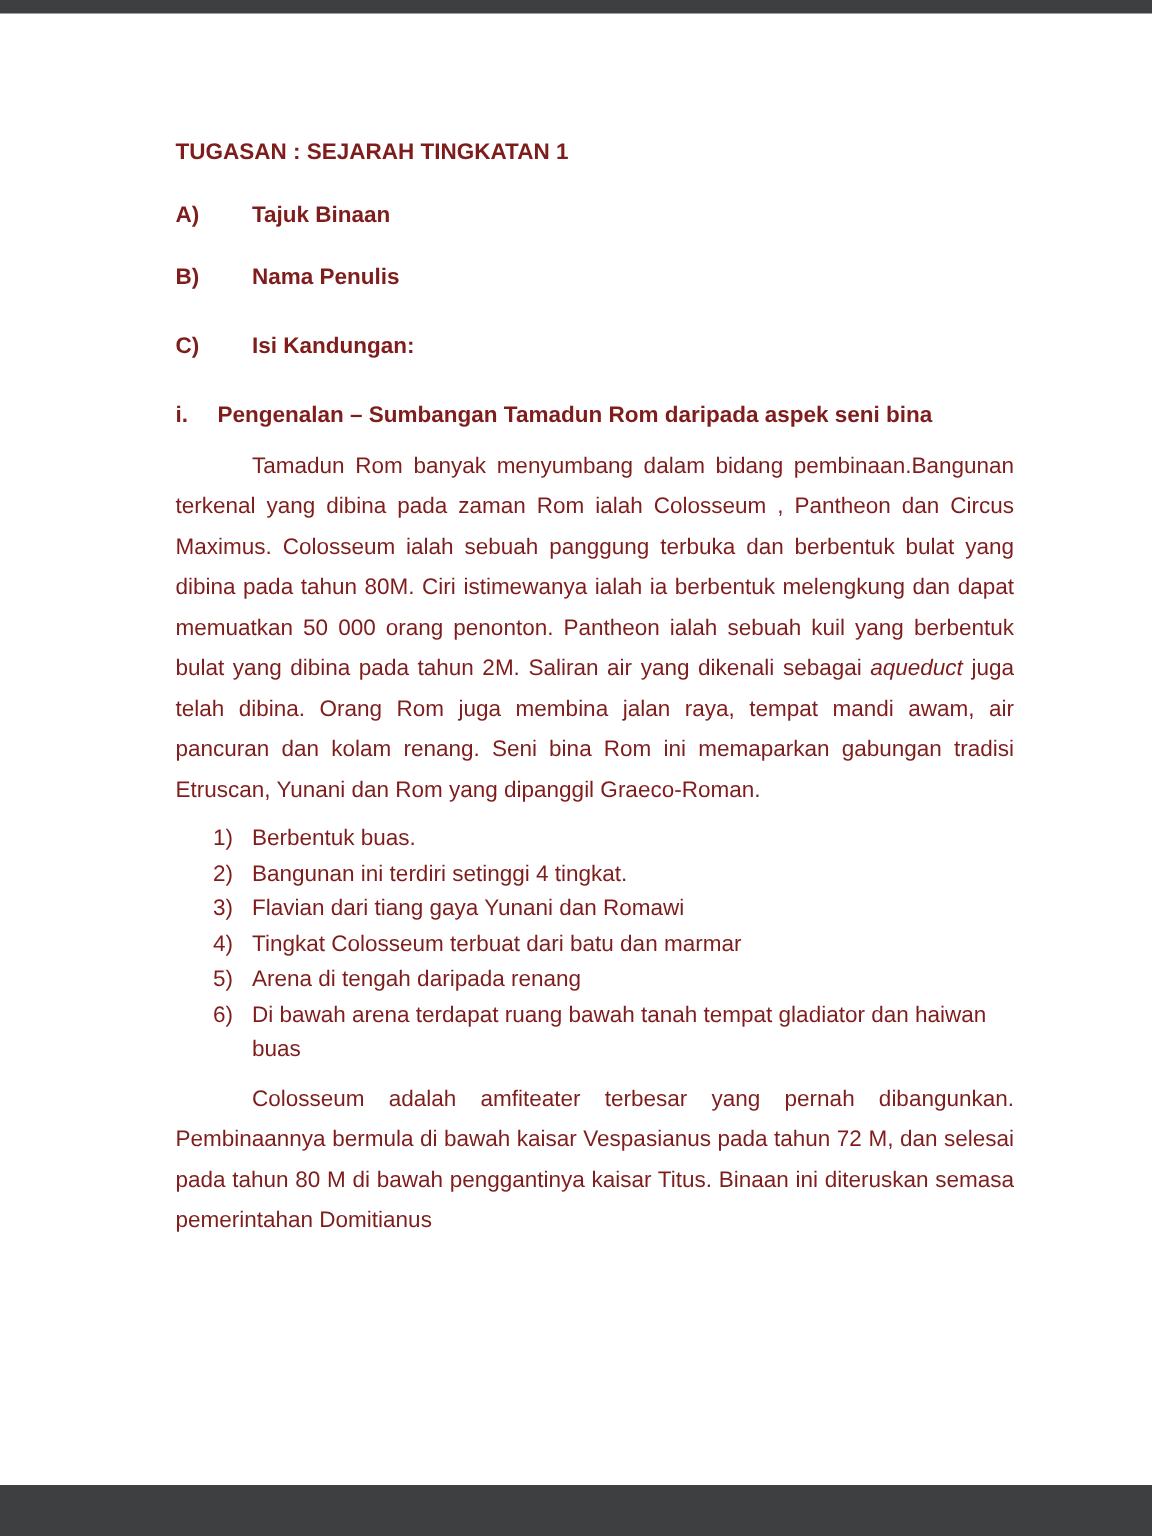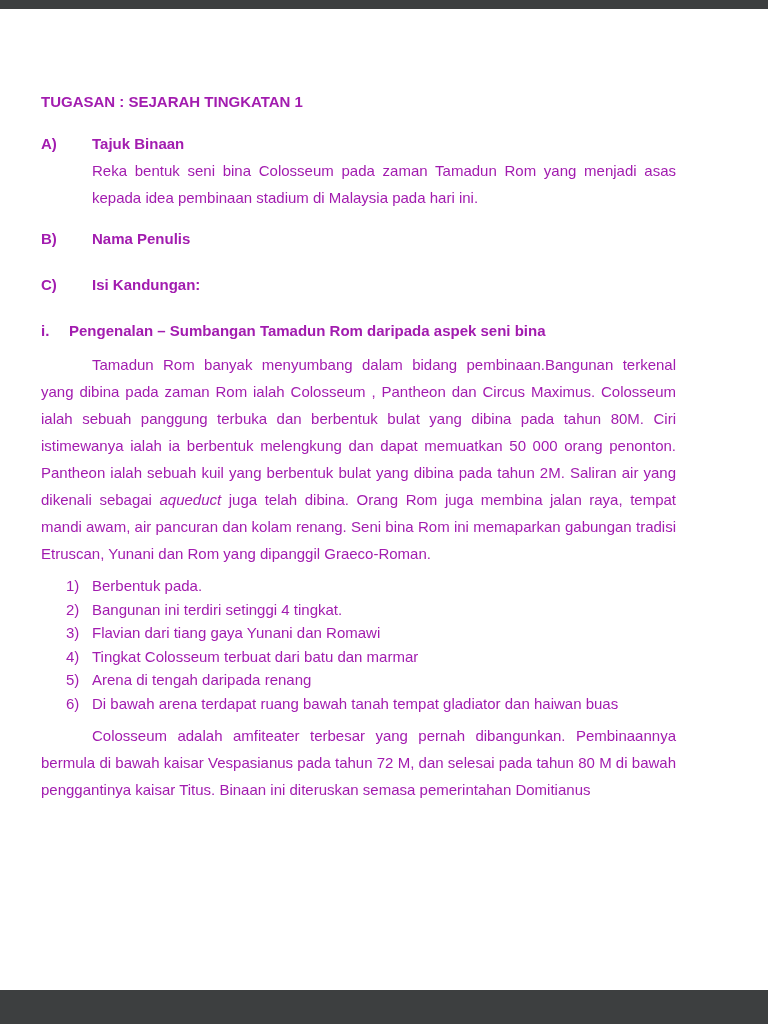--- a/index.html
+++ b/index.html
@@ -12,22 +12,22 @@
     background: #3d3f40;
     font-family: "Liberation Sans", "DejaVu Sans", sans-serif;
   }
   .page {
     position: absolute;
     top: 9px;
     left: 0;
     width: 768px;
     height: 981px;
     background: #ffffff;
-    padding: 79px 92px 0 41px;
-    color: #a21caf;
+    padding: 79px 92px 0 117px;
+    color: #7f1d1d;
     font-size: 15px;
     overflow: hidden;
   }
   .doc-title { font-size: 15px; font-weight: bold; line-height: 27px; }
   .sec { display: flex; line-height: 27px; }
   .sec-label { width: 51px; flex: none; font-weight: bold; }
   .sec-content { flex: 1; }
   .sec-heading { font-weight: bold; }
   .sec-body { text-align: justify; }
   .roman-sec { display: flex; line-height: 27px; font-weight: bold; }
@@ -50,21 +50,20 @@
 
 <div class="viewer">
   <div class="page">
 
     <h1 class="doc-title">TUGASAN : SEJARAH TINGKATAN 1</h1>
 
     <div class="sec mt-title">
       <span class="sec-label">A)</span>
       <div class="sec-content">
         <div class="sec-heading">Tajuk Binaan</div>
-        <p class="sec-body">Reka bentuk seni bina Colosseum pada zaman Tamadun Rom yang menjadi asas kepada idea pembinaan stadium di Malaysia pada hari ini.</p>
       </div>
     </div>
 
     <div class="sec mt-a">
       <span class="sec-label">B)</span>
       <div class="sec-content">
         <div class="sec-heading">Nama Penulis</div>
       </div>
     </div>
 
@@ -79,21 +78,21 @@
       <span class="roman-label">i.</span>
       <span class="roman-heading">Pengenalan – Sumbangan Tamadun Rom daripada aspek seni bina</span>
     </div>
 
     <p class="para mt-sm"><span class="para-inline">Tamadun Rom banyak menyumbang dalam bidang pembinaan.Bangunan terkenal yang dibina pada zaman Rom ialah Colosseum , Pantheon dan Circus Maximus. Colosseum ialah sebuah panggung terbuka dan berbentuk bulat yang dibina pada tahun 80M. Ciri istimewanya ialah ia berbentuk melengkung dan dapat memuatkan 50 000 orang penonton. Pantheon ialah sebuah kuil yang berbentuk bulat yang dibina pada tahun 2M. Saliran air yang dikenali sebagai </span><span class="para-inline italic">aqueduct</span><span class="para-inline"> juga telah dibina.  Orang Rom juga membina jalan raya, tempat mandi awam, air pancuran dan kolam renang. Seni bina Rom ini memaparkan gabungan tradisi Etruscan,  Yunani dan Rom yang dipanggil Graeco-Roman.</span></p>
 
 
     <div class="list mt-sm">
       <div class="list-row">
         <span class="list-num">1)</span>
-        <span class="list-text">Berbentuk pada.</span>
+        <span class="list-text">Berbentuk buas.</span>
       </div>
       <div class="list-row">
         <span class="list-num">2)</span>
         <span class="list-text">Bangunan ini terdiri setinggi  4 tingkat.</span>
       </div>
       <div class="list-row">
         <span class="list-num">3)</span>
         <span class="list-text">Flavian dari tiang gaya Yunani dan Romawi</span>
       </div>
       <div class="list-row">

